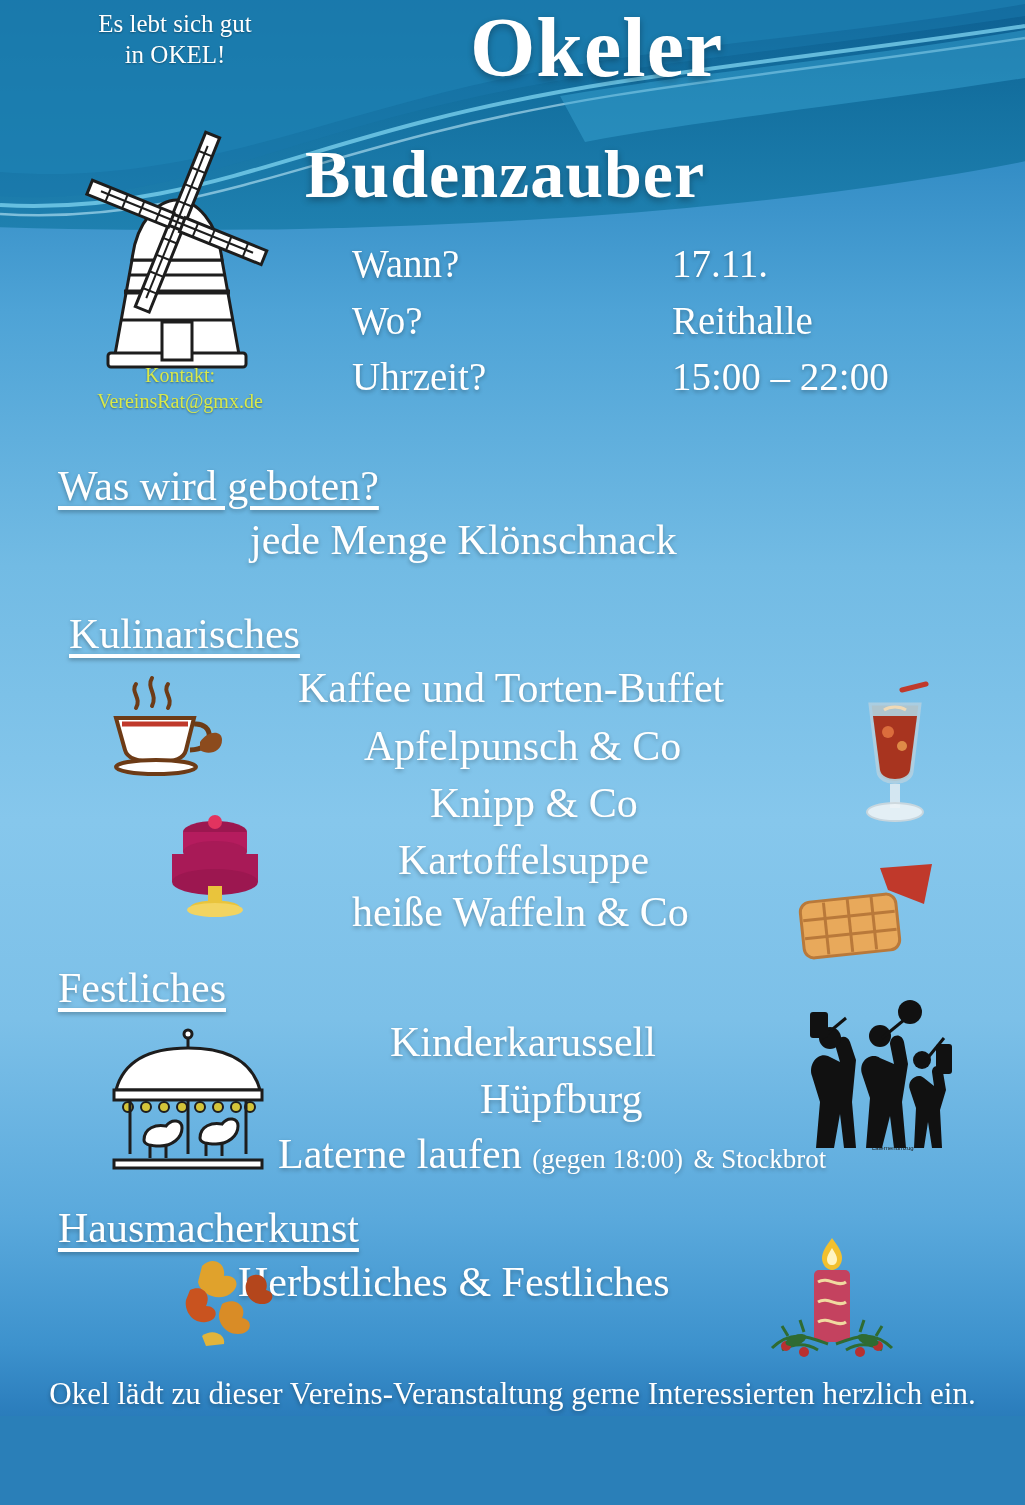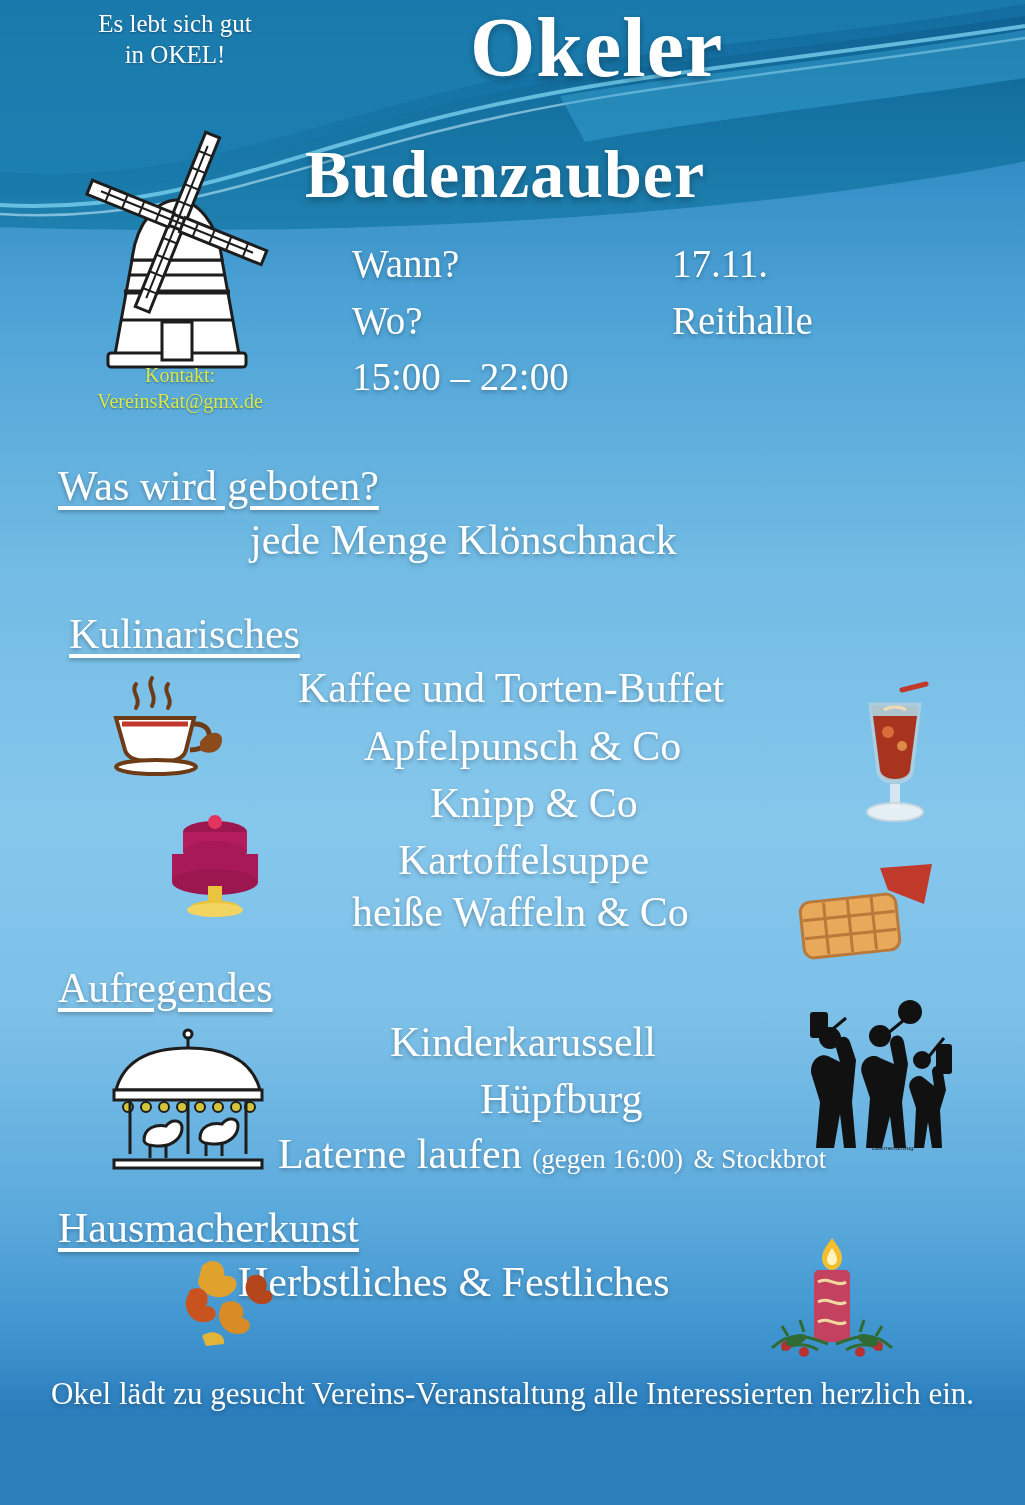--- a/index.html
+++ b/index.html
@@ -268,20 +268,21 @@
   <div class="facts">
     <div class="row">
       <div class="q">Wann?</div>
       <div class="a">17.11.</div>
     </div>
     <div class="row">
       <div class="q">Wo?</div>
       <div class="a">Reithalle</div>
     </div>
     <div class="row">
+      <div class="q">Uhrzeit?</div>
       <div class="a">15:00 – 22:00</div>
     </div>
   </div>
 
   <div class="sec-head" id="h-geboten">Was wird geboten?</div>
   <div class="body-line" id="l-kloen">jede Menge Klönschnack</div>
 
   <div class="sec-head" id="h-kulin">Kulinarisches</div>
   <div class="body-line k1">Kaffee und Torten-Buffet</div>
   <div class="body-line k2">Apfelpunsch &amp; Co</div>
@@ -338,26 +339,26 @@
       <g stroke="#b9793a" stroke-width="3" transform="rotate(-6 58 68)">
         <path d="M34,42 L34,94"></path>
           <path d="M58,40 L58,94"></path>
           <path d="M82,40 L82,94"></path>
         <path d="M12,58 L104,58"></path>
           <path d="M12,76 L104,76"></path>
       </g>
     </svg>
   </div>
 
-  <div class="sec-head" id="h-aufreg">Aufregendes</div>
+  <div class="sec-head" id="h-aufreg">Festliches</div>
   <div class="body-line a1">Kinderkarussell</div>
   <div class="body-line a2">Hüpfburg</div>
   <div class="body-line a3">
     <span>Laterne laufen</span>
-    <span class="small-inline">(gegen 16:00)</span>
+    <span class="small-inline">(gegen 18:00)</span>
     <span class="small-inline">&amp; Stockbrot</span>
   </div>
 
   <div class="icon-abs" style="left:100px; top:1028px;">
     <svg width="176" height="150" viewBox="0 0 176 150">
       <g stroke="#1d1d1d" stroke-width="3" fill="#ffffff">
         <path d="M88,6 L88,22"></path>
         <circle cx="88" cy="6" r="4"></circle>
         <path d="M16,62 C24,32 50,20 88,20 C126,20 152,32 160,62 Z"></path>
         <path d="M14,62 L162,62 L162,72 L14,72 Z"></path>
@@ -440,21 +441,21 @@
         <circle cx="108" cy="120" r="5"></circle>
           <circle cx="126" cy="114" r="5"></circle>
       </g>
       <g fill="#2f6b32">
         <ellipse cx="44" cy="108" rx="11" ry="5" transform="rotate(-20 44 108)"></ellipse>
         <ellipse cx="116" cy="108" rx="11" ry="5" transform="rotate(20 116 108)"></ellipse>
       </g>
     </svg>
   </div>
 
-  <div class="footer1">Okel lädt zu gesucht Vereins-Veranstaltung alle Interessierten herzlich ein.</div>
+  <div class="footer1">Okel lädt zu dieser Vereins-Veranstaltung gerne Interessierten herzlich ein.</div>
 
   <div class="logo-strip">
     <div class="logo">
       <svg width="92" height="57" viewBox="0 0 92 57">
         <g fill="#111111">
           <circle cx="30" cy="10" r="5"></circle>
           <path d="M22,18 L40,14 L44,26 L36,30 L34,46 L26,46 L26,32 L18,30 Z"></path>
           <path d="M44,26 L56,20 L60,26 L48,34 Z"></path>
           <circle cx="62" cy="30" r="5"></circle>
           <path d="M54,38 L70,34 L74,46 L62,52 L58,44 Z"></path>

